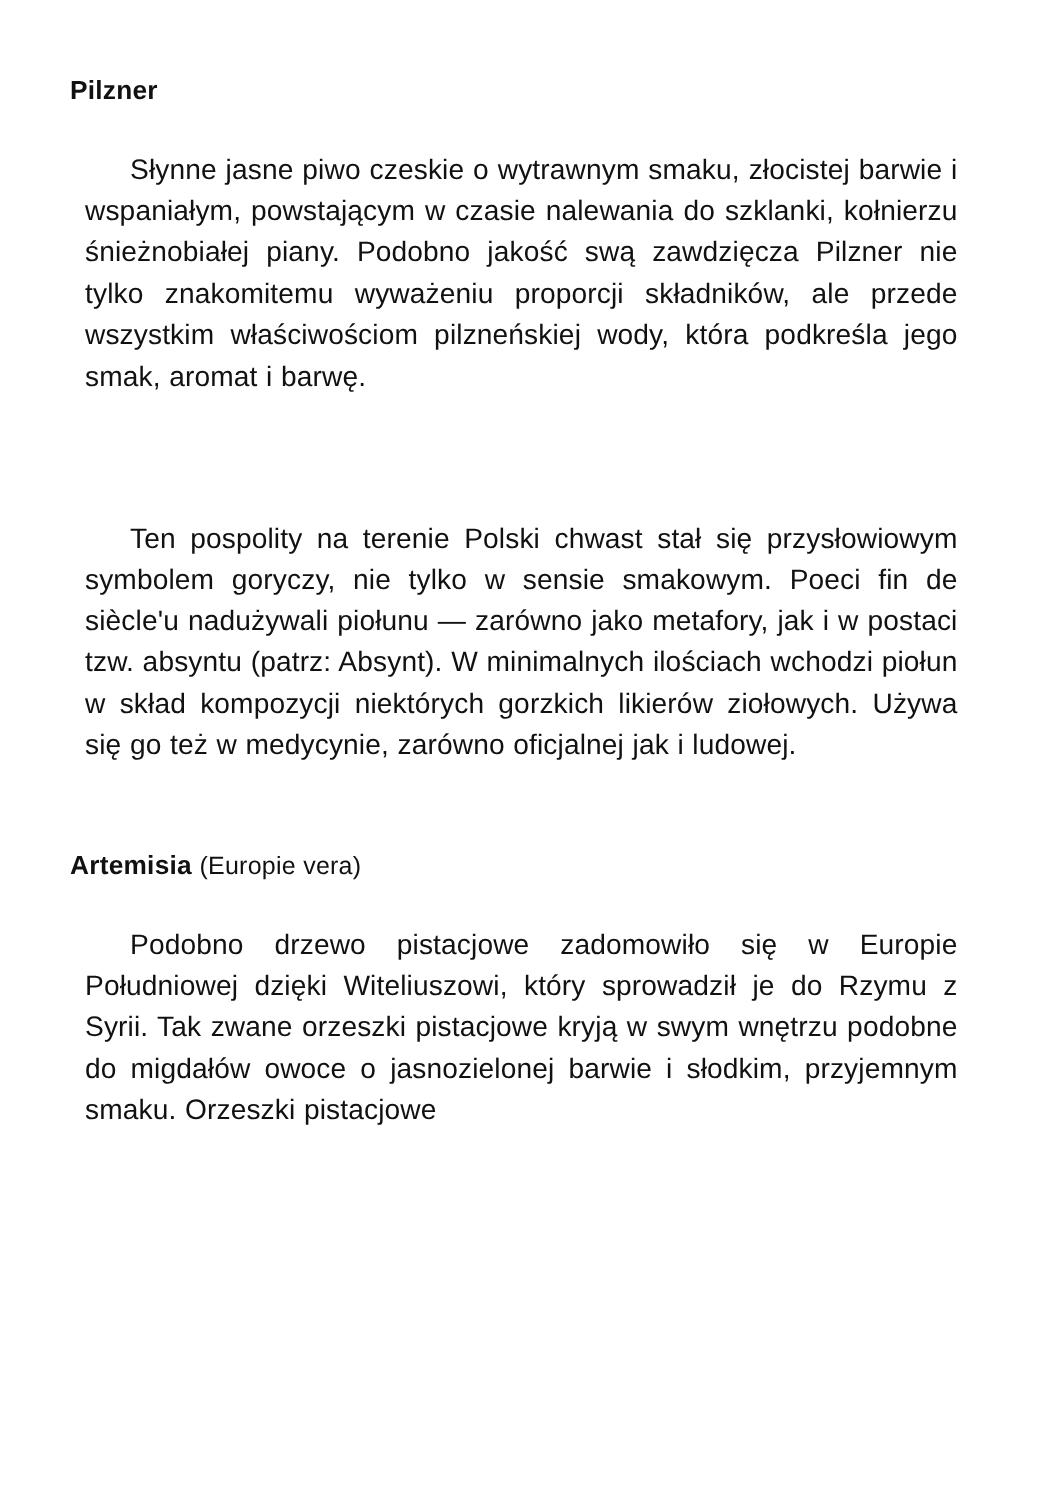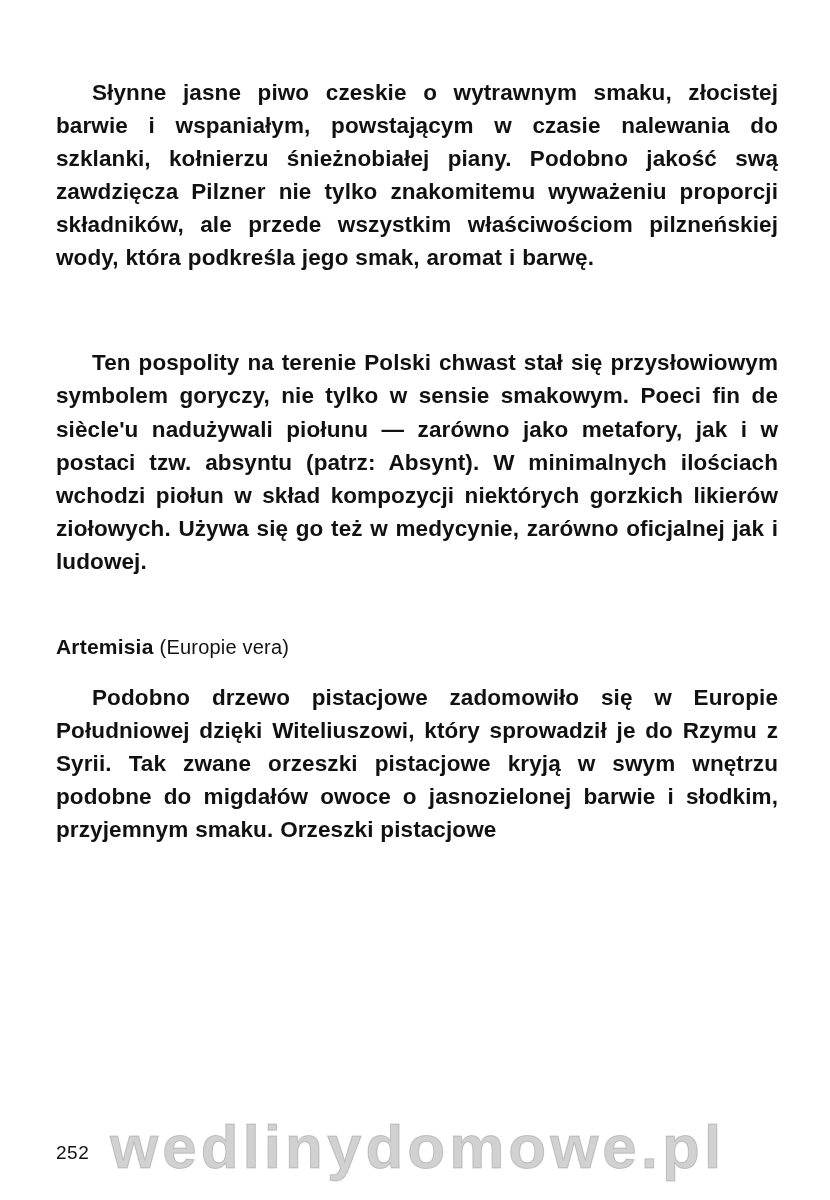--- a/index.html
+++ b/index.html
@@ -34,25 +34,24 @@
   }
   .entry-head .latin {
     font-weight: normal;
     font-size: 20px;
   }
   .entry-body {
     font-size: 22.5px;
     line-height: 1.47;
     text-align: justify;
     text-justify: inter-word;
-    margin: 0;
+    margin: 12px;
     text-indent: 36px;
     letter-spacing: 0.1px;
     word-spacing: 0.5px;
-    font-weight: bold;
   }
   .gap-2 { height: 56px; }
   .gap-3 { height: 56px; }
   .gap-head { height: 16px; }
 
   .footer {
     position: absolute;
     left: 0;
     bottom: 0;
     width: 830px;
@@ -79,20 +78,24 @@
     -webkit-text-stroke: 1px rgba(120,120,120,0.35);
     user-select: none;
   }
 </style>
 </head>
 <body>
 
 <div class="page">
 
   <div class="entry">
+    <h2 class="entry-head">
+      <span>Pilzner</span>
+      <span class="latin"></span>
+    </h2>
     <div class="gap-head"></div>
     <p class="entry-body">Słynne jasne piwo czeskie o wytrawnym smaku, złocistej barwie i wspaniałym, powstającym w czasie nalewania do szklanki, kołnierzu śnieżnobiałej piany. Podobno jakość swą zawdzięcza Pilzner nie tylko znakomitemu wyważeniu proporcji składników, ale przede wszystkim właściwościom pilzneńskiej wody, która podkreśla jego smak, aromat i barwę.</p>
   </div>
 
   <div class="gap-2"></div>
 
   <div class="entry">
     <div class="gap-head"></div>
     <p class="entry-body">Ten pospolity na terenie Polski chwast stał się przysłowiowym symbolem goryczy, nie tylko w sensie smakowym. Poeci fin de siècle'u nadużywali piołunu — zarówno jako metafory, jak i w postaci tzw. absyntu (patrz: Absynt). W minimalnych ilościach wchodzi piołun w skład kompozycji niektórych gorzkich likierów ziołowych. Używa się go też w medycynie, zarówno oficjalnej jak i ludowej.</p>
   </div>
@@ -101,18 +104,14 @@
 
   <div class="entry">
     <h2 class="entry-head">
       <span>Artemisia</span>
       <span class="latin">(Europie vera)</span>
     </h2>
     <div class="gap-head"></div>
     <p class="entry-body">Podobno drzewo pistacjowe zadomowiło się w Europie Południowej dzięki Witeliuszowi, który sprowadził je do Rzymu z Syrii. Tak zwane orzeszki pistacjowe kryją w swym wnętrzu podobne do migdałów owoce o jasnozielonej barwie i słodkim, przyjemnym smaku. Orzeszki pistacjowe</p>
   </div>
 
-  <div class="footer">
-    <div class="page-number">252</div>
-    <div class="watermark">wedlinydomowe.pl</div>
-  </div>
 
 </div>
 
 </body></html>

